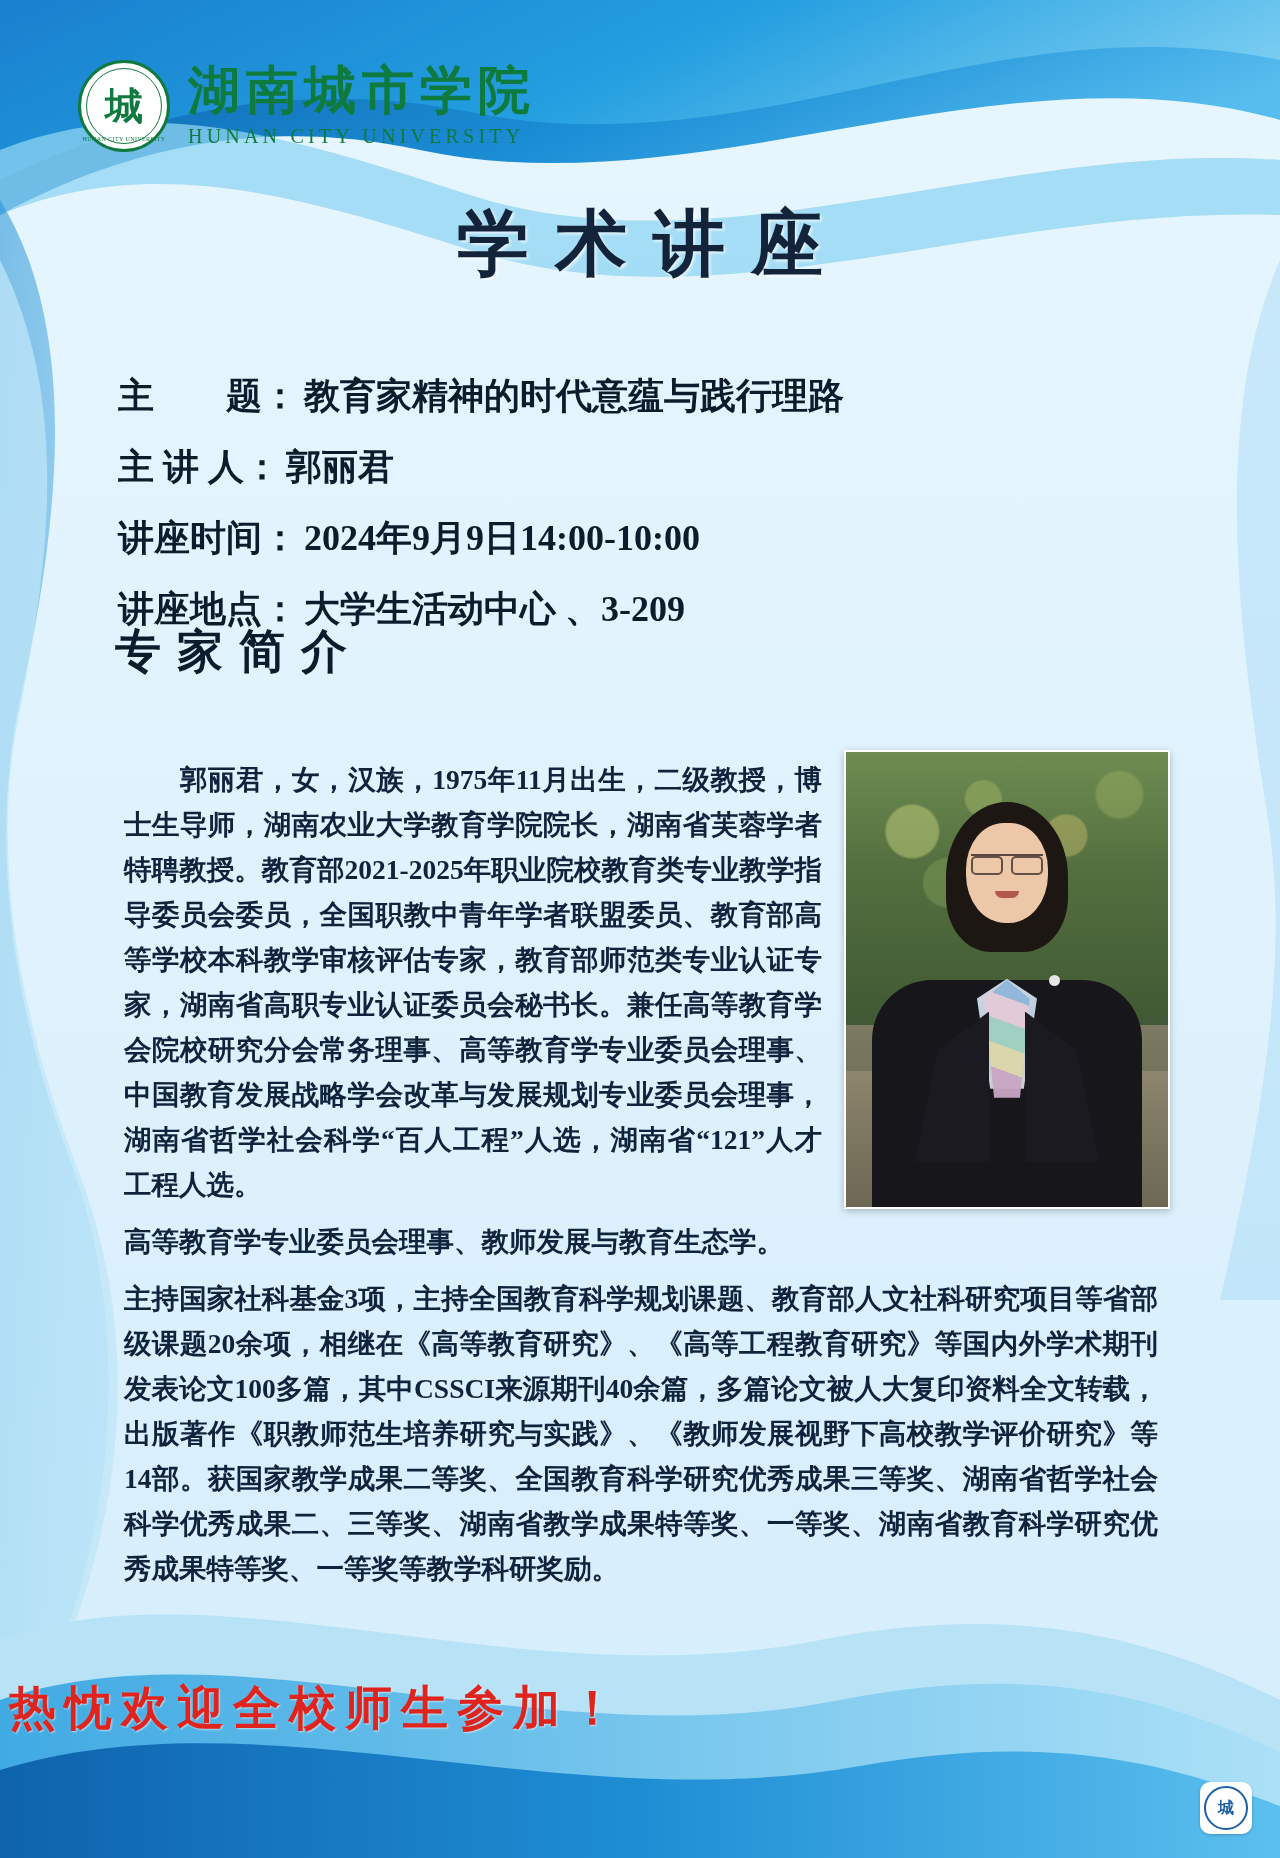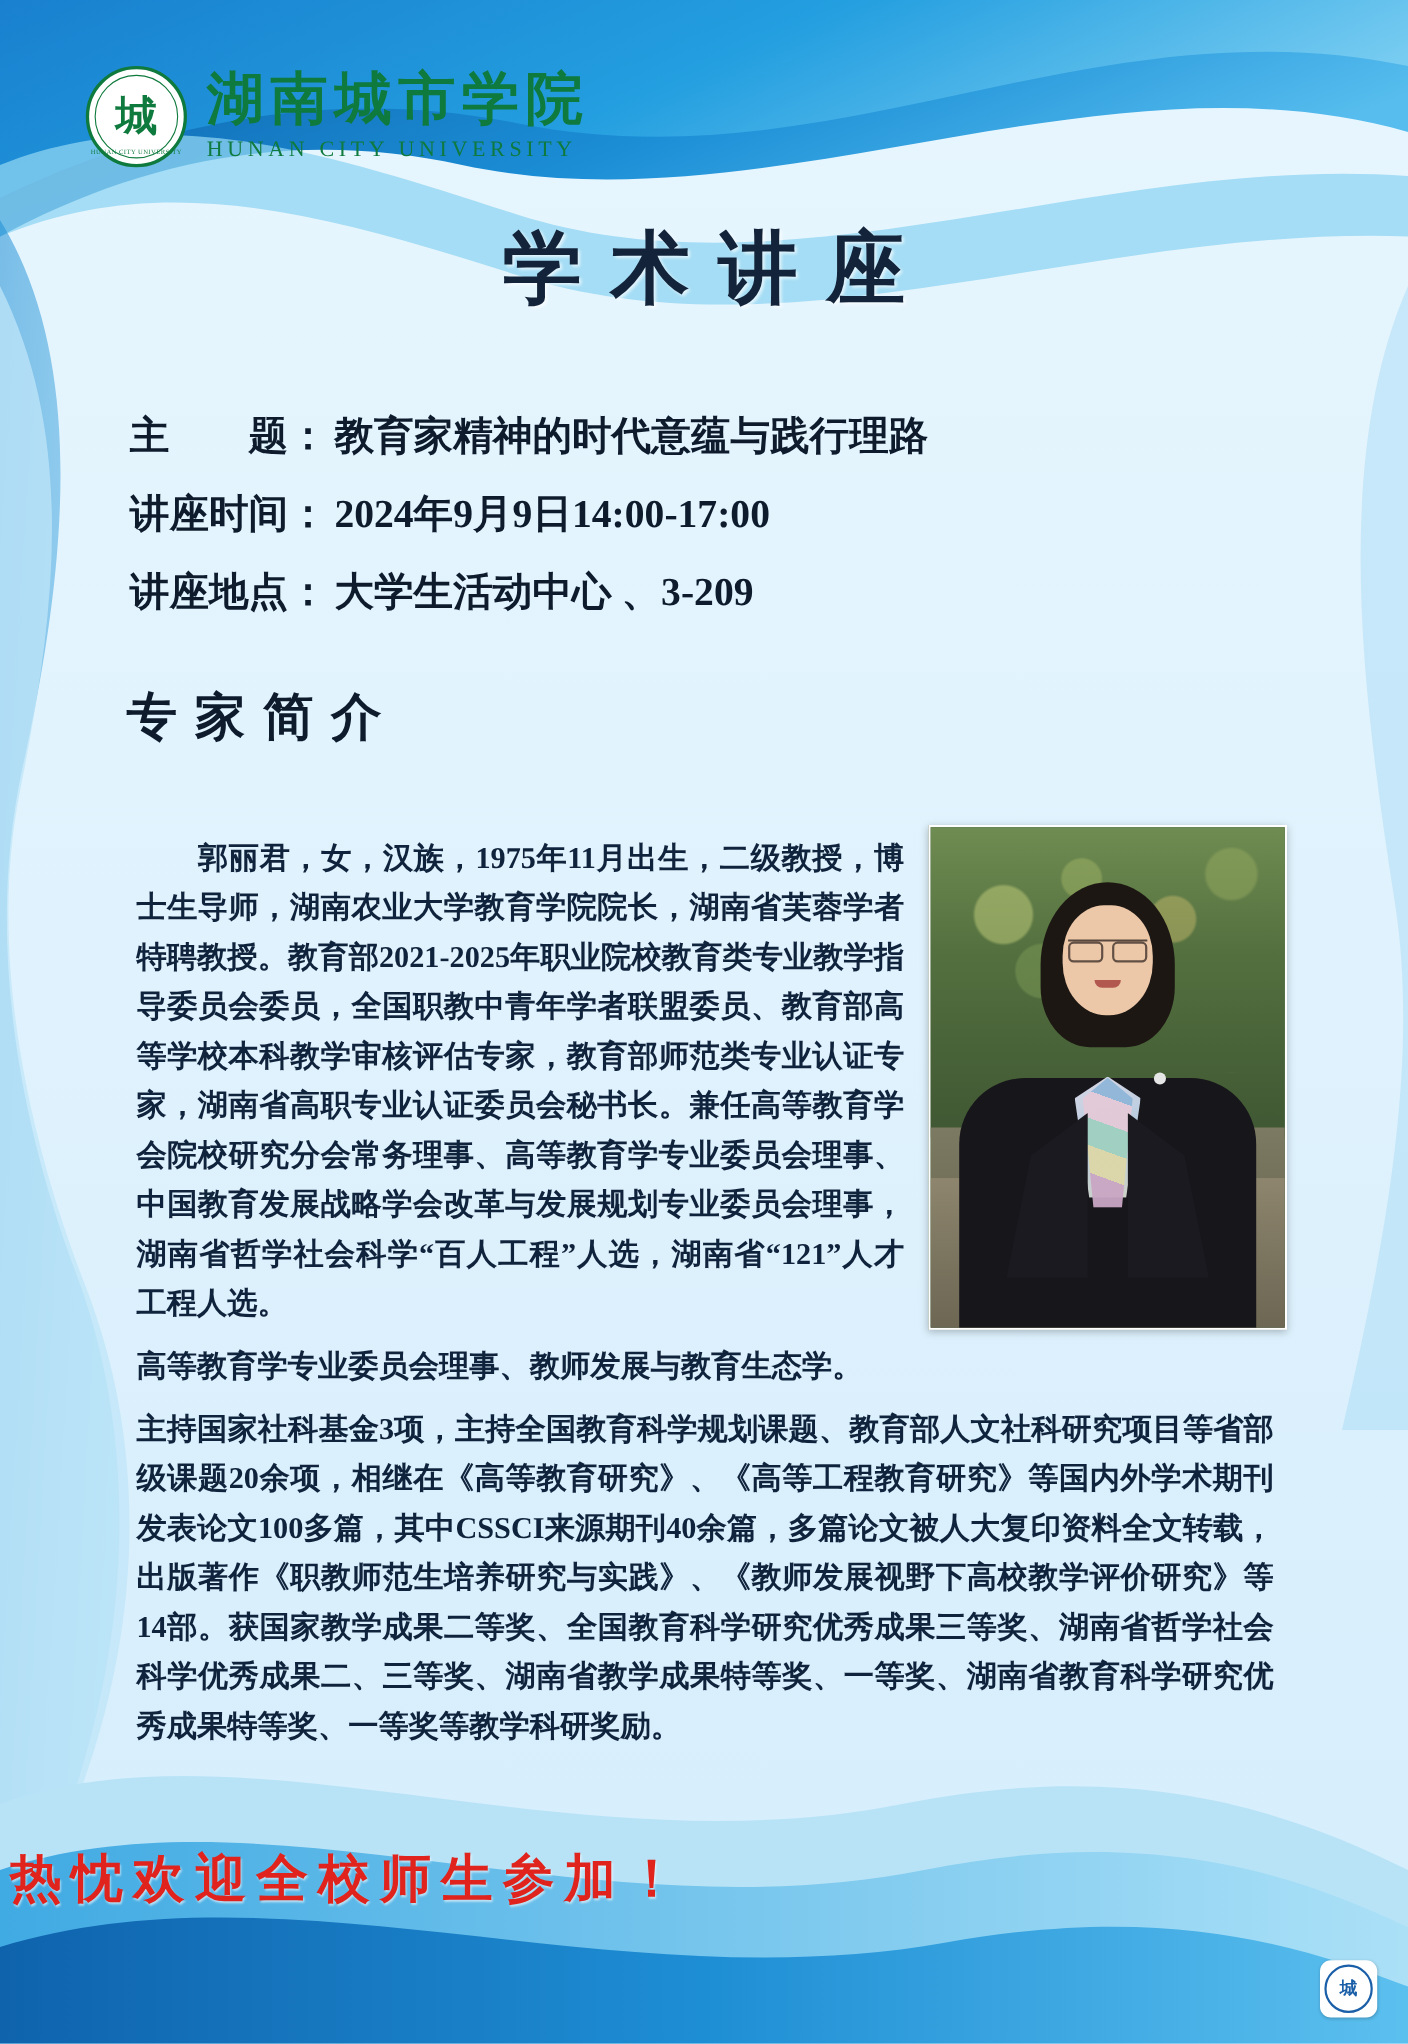--- a/index.html
+++ b/index.html
@@ -436,22 +436,26 @@
   </div>
 
   <div class="main-title">学术讲座</div>
 
   <div class="info">
     <div class="info-row">
       <span class="info-label">主　　题：</span>
       <span class="info-value">教育家精神的时代意蕴与践行理路</span>
     </div>
     <div class="info-row">
+      <span class="info-label">主 讲 人：</span>
+      <span class="info-value">郭丽君</span>
+    </div>
+    <div class="info-row">
       <span class="info-label">讲座时间：</span>
-      <span class="info-value">2024年9月9日14:00-17:00</span>
+      <span class="info-value">2024年9月9日14:00-10:00</span>
     </div>
     <div class="info-row">
       <span class="info-label">讲座地点：</span>
       <span class="info-value">大学生活动中心 、3-209</span>
     </div>
   </div>
 
   <div class="section-heading">专家简介</div>
 
   <div class="bio">

